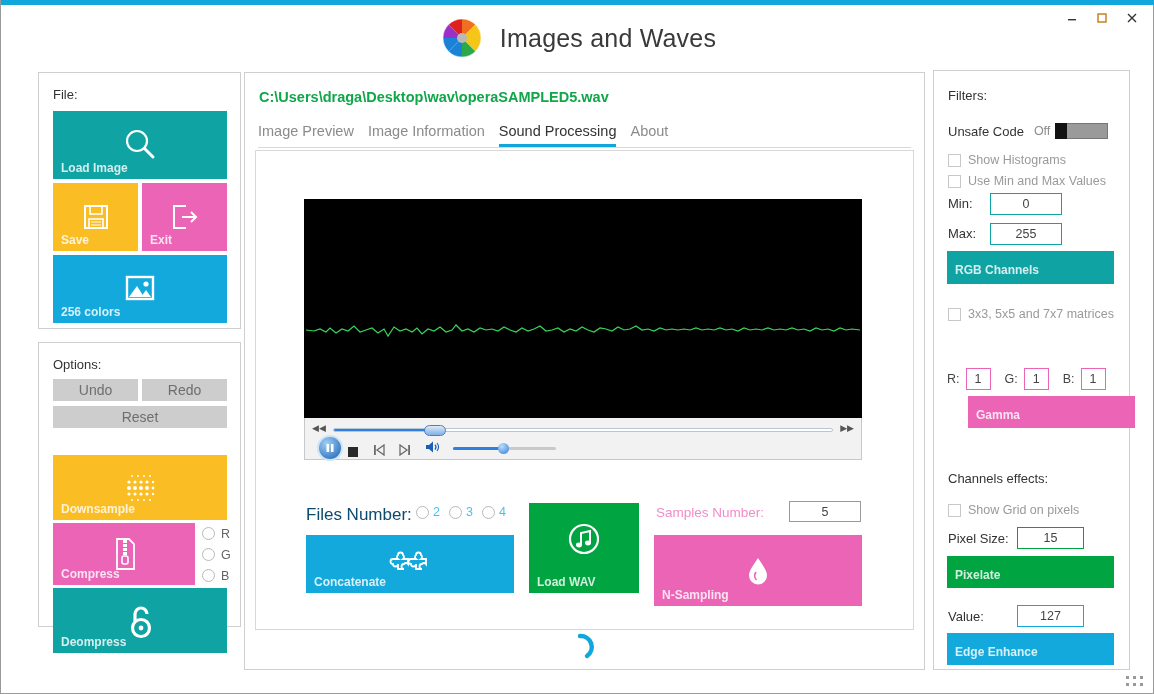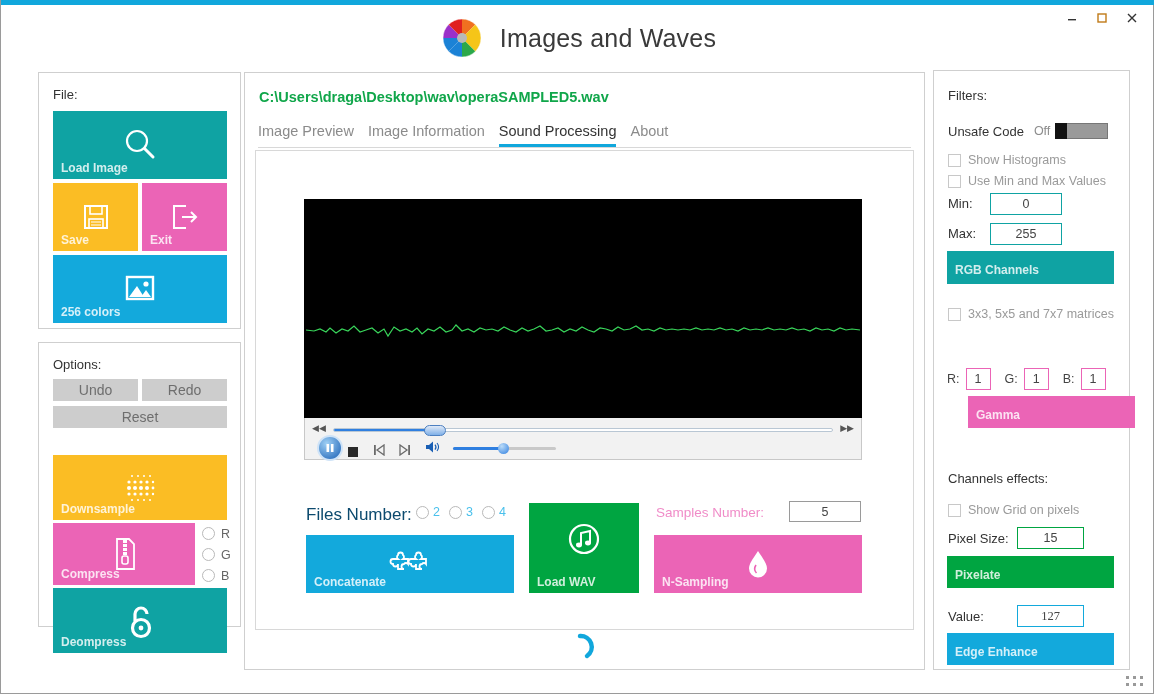--- a/index.html
+++ b/index.html
@@ -352,21 +352,21 @@
           <ellipse cx="15" cy="26" rx="3" ry="2.4" fill="#fff"></ellipse>
           <ellipse cx="24" cy="24" rx="3" ry="2.4" fill="#fff"></ellipse>
         </svg>
     </div>
     <div class="tlabel">Load WAV</div>
   </div>
 
   <div style="position:absolute;left:655px;top:505px;font-size:13.5px;color:#f08cc8;">Samples Number:</div>
   <div class="inp" style="position:absolute;left:788px;top:501px;width:72px;height:21px;border:1px solid #9a9a9a;">5</div>
 
-  <div class="tile" style="position:absolute;left:653px;top:535px;width:208px;height:58px;background:#EB64B6;">
+  <div class="tile" style="position:absolute;left:653px;top:535px;width:208px;height:71px;background:#EB64B6;">
     <div class="ticon">
       <svg width="30" height="34" viewBox="0 0 30 34">
           <path d="M15 4 C9 13 6 17 6 21.5 A9 9 0 0 0 24 21.5 C24 17 21 13 15 4 Z" fill="#fff"></path>
           <path d="M13 18 C11 21 11.5 24 13.5 26" fill="none" stroke="#EB64B6" stroke-width="1.6"></path>
         </svg>
     </div>
     <div class="tlabel">N-Sampling</div>
   </div>
 
   <div style="position:absolute;left:570px;top:630px;">
@@ -432,21 +432,21 @@
     </div>
 
     <div style="position:absolute;left:14px;top:460px;font-size:13px;color:#333;">Pixel Size:</div>
     <div class="inp" style="position:absolute;left:83px;top:456px;width:67px;height:22px;border:1px solid #00A541;">15</div>
 
     <div class="tile" style="position:absolute;left:13px;top:485px;width:167px;height:32px;background:#00A541;">
       <div class="tlabel" style="bottom:6px;">Pixelate</div>
     </div>
 
     <div style="position:absolute;left:14px;top:538px;font-size:13px;color:#333;">Value:</div>
-    <div class="inp" style="position:absolute;left:83px;top:534px;width:67px;height:22px;border:1px solid #13A9DC;font-family:Liberation Serif, serif;">127</div>
+    <div class="inp" style="position:absolute;left:83px;top:534px;width:67px;height:22px;border:1px solid #13A9DC;">127</div>
 
     <div class="tile" style="position:absolute;left:13px;top:562px;width:167px;height:32px;background:#13A9DC;">
       <div class="tlabel" style="bottom:6px;">Edge Enhance</div>
     </div>
   </div>
 
   <div class="vgrip">
     <i></i>
       <i></i>
       <i></i>

